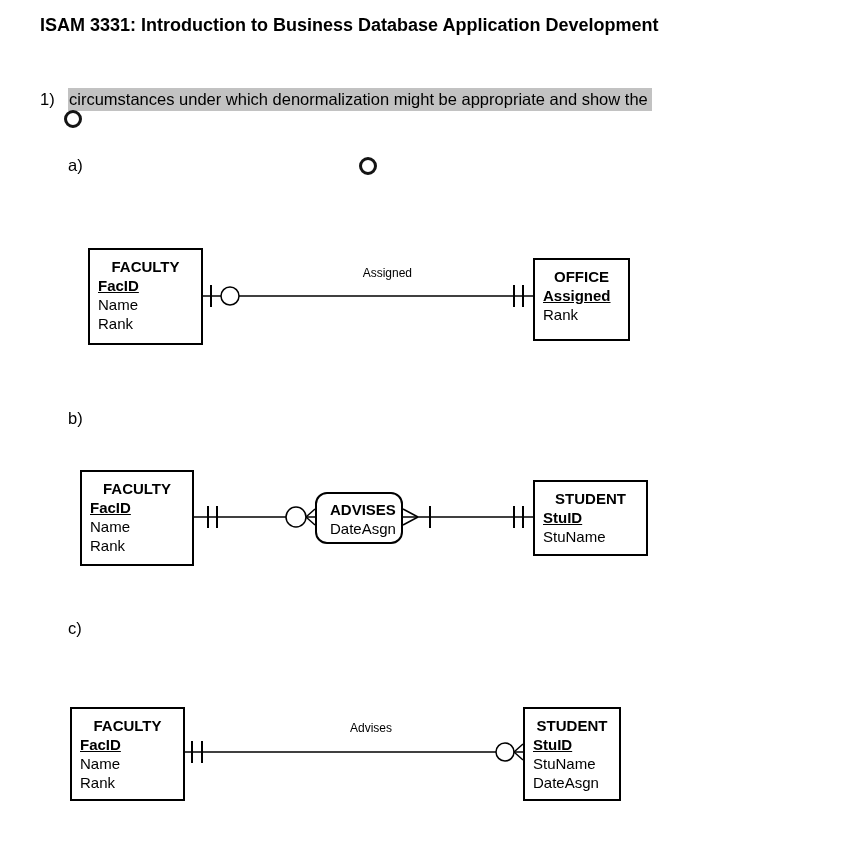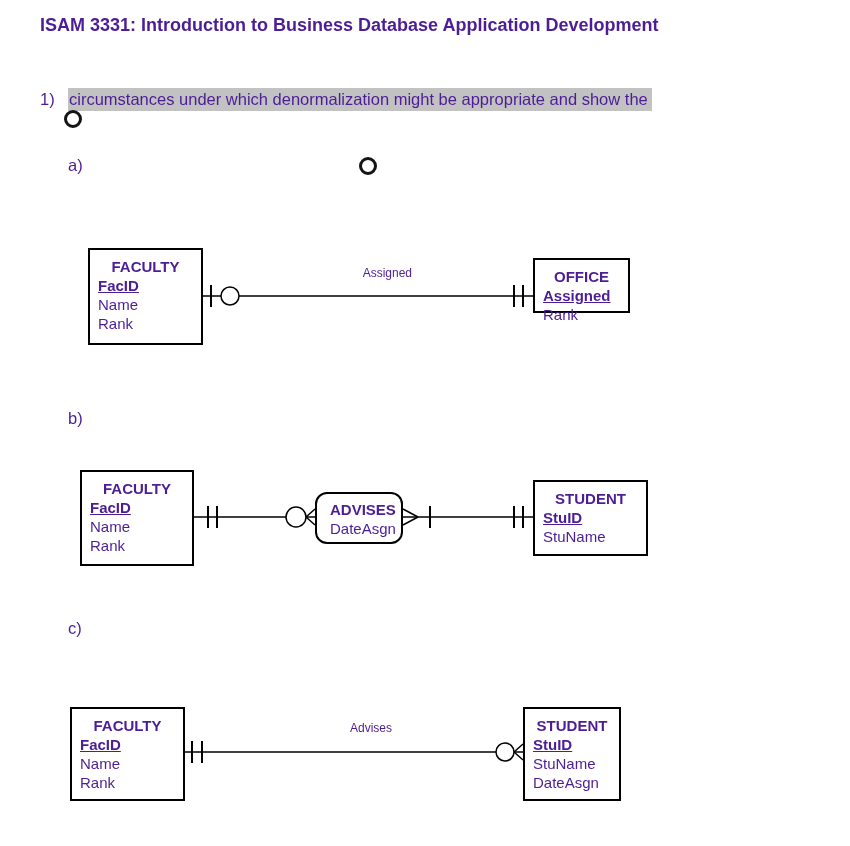--- a/index.html
+++ b/index.html
@@ -1,18 +1,18 @@
 <!DOCTYPE html>
 <html><head>
 <meta charset="utf-8">
 <style>
   html,body{margin:0;padding:0;background:#ffffff;}
   #page{
     position:relative;width:850px;height:846px;background:#ffffff;
-    font-family:"Liberation Sans",sans-serif;color:#4c1d95;overflow:hidden;
+    font-family:"Liberation Sans",sans-serif;color:#000000;overflow:hidden;
   }
   .abs{position:absolute;}
   
   .course-title{left:40px;top:15px;font-size:18px;font-weight:bold;white-space:nowrap;}
   .subtitle{left:40px;top:38px;font-size:20px;font-weight:bold;white-space:nowrap;}
   
   .para{left:40px;top:88px;display:flex;}
   .pnum{width:28px;font-size:16.5px;line-height:22.5px;}
   .ptext{font-size:16.5px;line-height:22.5px;}
   .prow{height:22.5px;white-space:nowrap;}
@@ -93,21 +93,21 @@
 
   <div class="rel-label" style="left:328px;top:266px;">Assigned</div>
   <div class="rel-label" style="left:308px;top:721px;">Advises</div>
 
   <div class="entity" style="left:88px;top:248px;width:115px;height:97px;">
     <div class="etitle">FACULTY</div>
     <div class="attr key">FacID</div>
     <div class="attr">Name</div>
     <div class="attr">Rank</div>
   </div>
-  <div class="entity" style="left:533px;top:258px;width:97px;height:55px;">
+  <div class="entity" style="left:533px;top:258px;width:97px;height:83px;">
     <div class="etitle">OFFICE</div>
     <div class="attr key">Assigned</div>
     <div class="attr">Rank</div>
   </div>
 
   <div class="entity" style="left:80px;top:470px;width:114px;height:96px;">
     <div class="etitle">FACULTY</div>
     <div class="attr key">FacID</div>
     <div class="attr">Name</div>
     <div class="attr">Rank</div>

